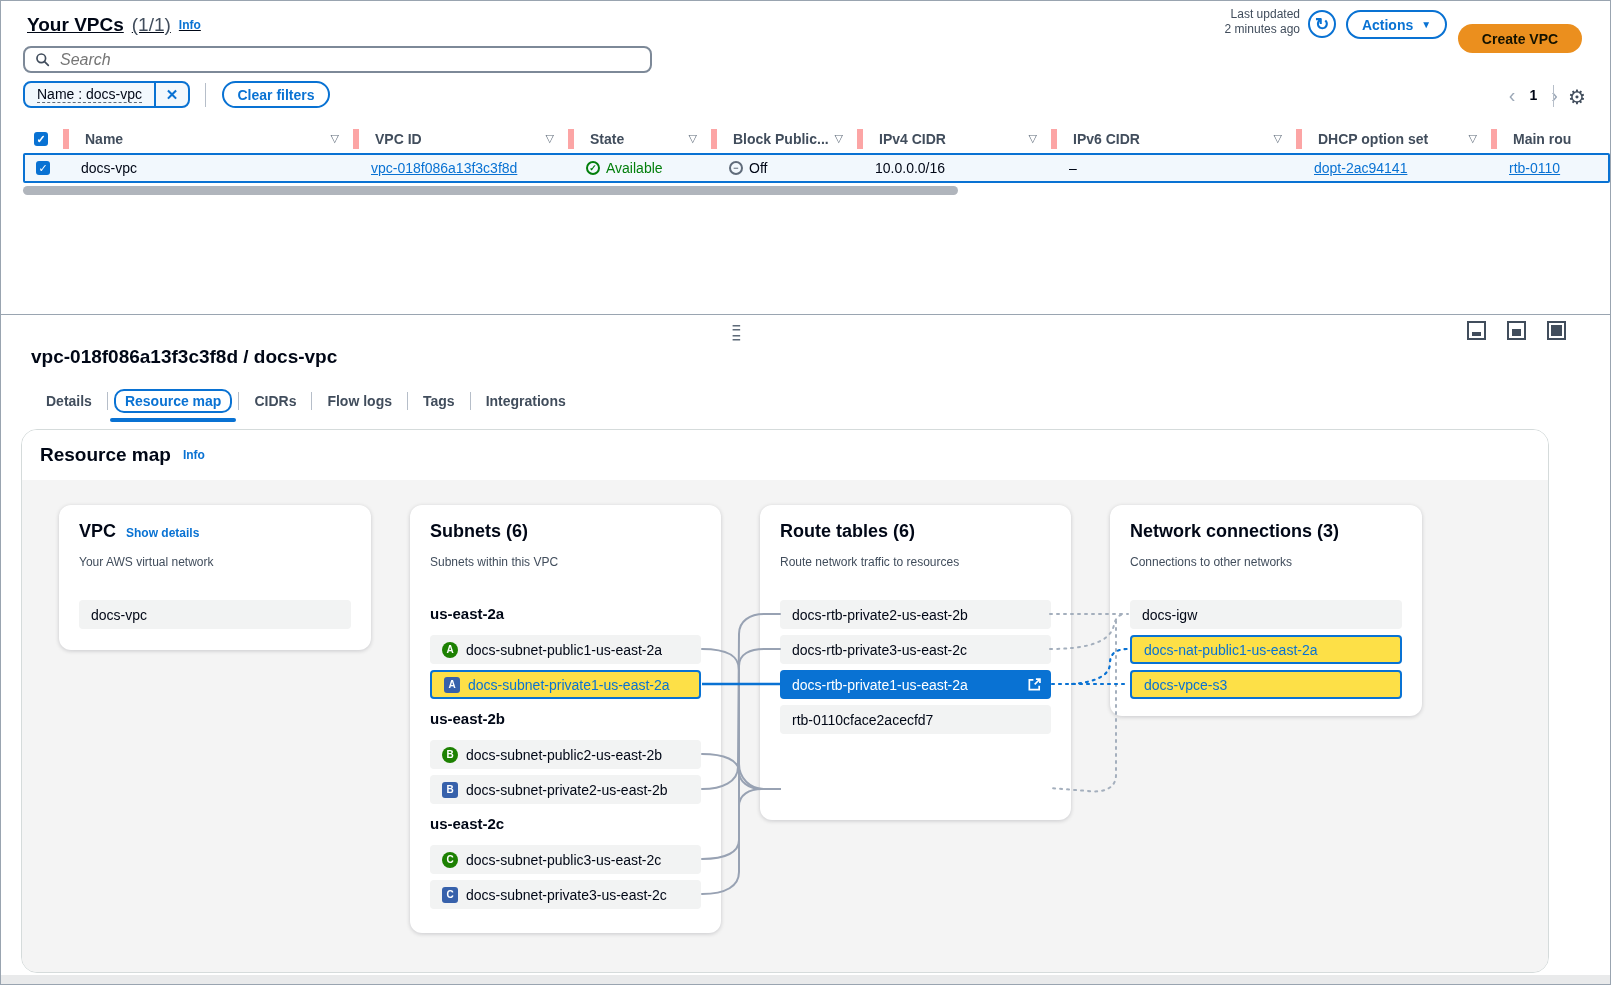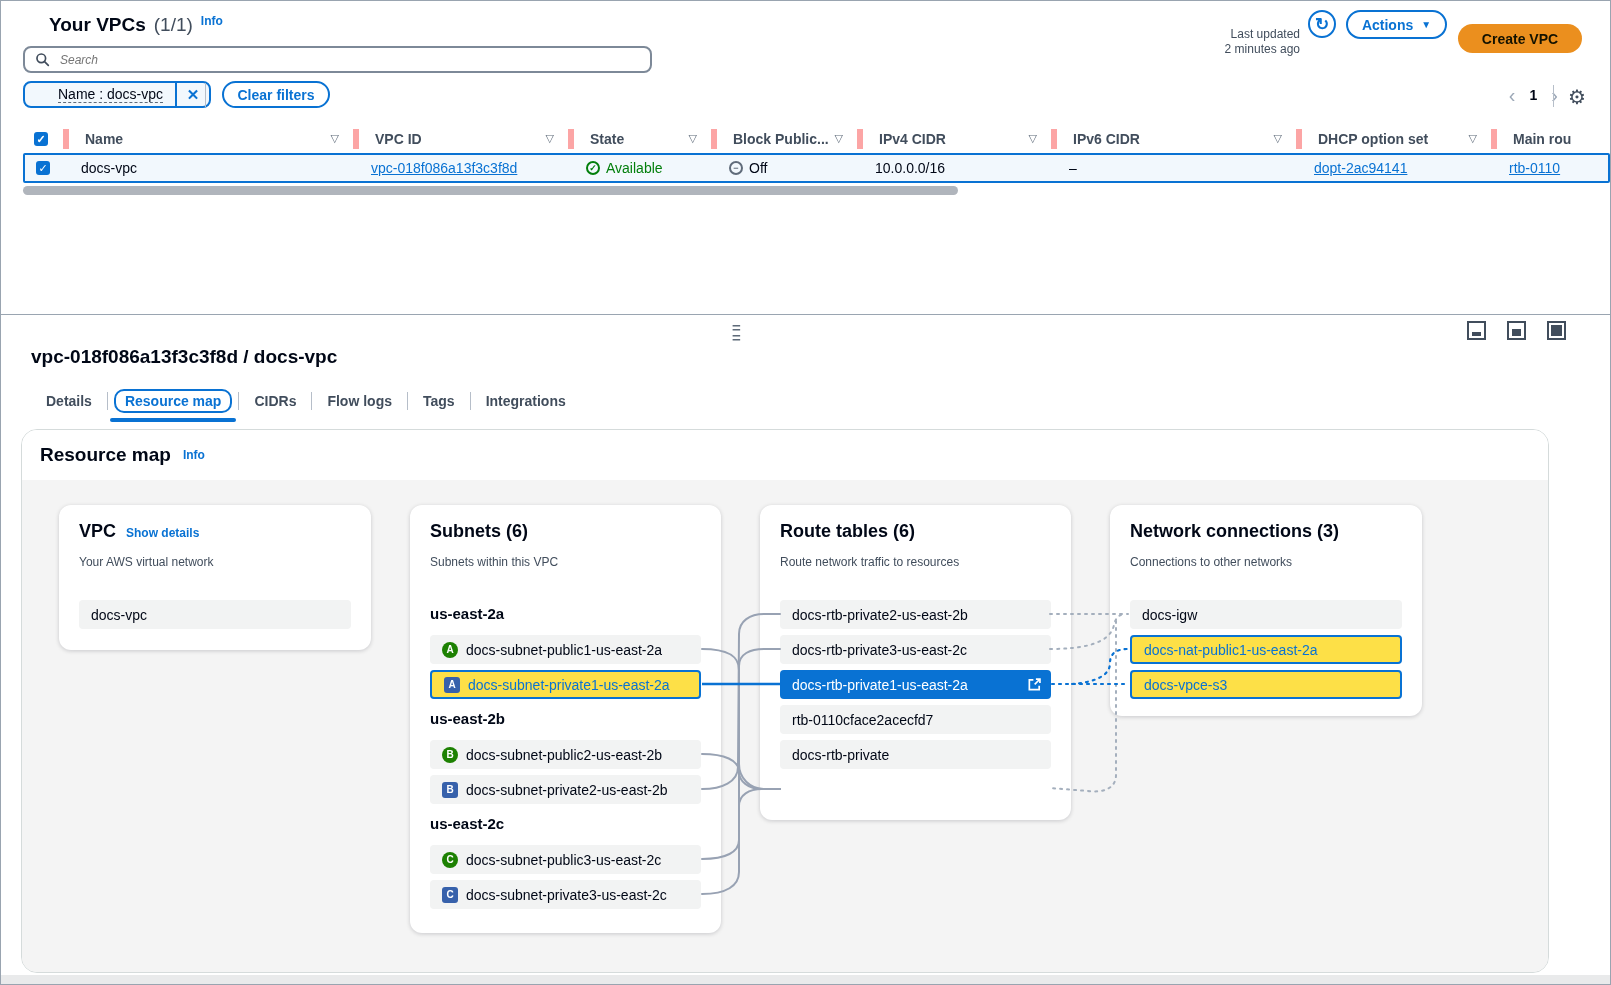--- a/index.html
+++ b/index.html
@@ -2,41 +2,41 @@
 <html><head>
 <meta charset="utf-8">
 <style>
   html,body{margin:0;padding:0;background:#fff;}
   .screen{position:relative;width:1611px;height:985px;background:#ffffff;
     font-family:"Liberation Sans",sans-serif;color:#000716;box-sizing:border-box;
     border:1px solid #99a4b0;overflow:hidden;}
   .abs{position:absolute;}
 
   
-  .page-title{left:48px;top:13px;font-size:19px;font-weight:700;display:flex;align-items:flex-start;gap:8px;}
+  .page-title{left:26px;top:13px;font-size:19px;font-weight:700;display:flex;align-items:center;gap:8px;text-decoration:underline;}
   .page-title .count{font-weight:400;color:#414d5c;}
   .info-link{font-size:12px;font-weight:700;color:#0972d3;cursor:pointer;}
-  .updated{right:310px;top:26px;text-align:right;font-size:12px;color:#414d5c;line-height:15px;}
+  .updated{right:310px;top:6px;text-align:right;font-size:12px;color:#414d5c;line-height:15px;}
   .refresh-btn{right:274px;top:9px;width:28px;height:28px;border:2px solid #0972d3;border-radius:50%;
     display:flex;align-items:center;justify-content:center;color:#0972d3;font-size:17px;font-weight:700;
     box-sizing:border-box;cursor:pointer;background:#fff;}
   .pill{border:2px solid #0972d3;border-radius:16px;background:#fff;color:#0972d3;font-size:14px;
     font-weight:700;display:flex;align-items:center;justify-content:center;gap:8px;cursor:pointer;box-sizing:border-box;}
   .actions-btn{right:163px;top:9px;width:101px;height:29px;}
   .caret{font-size:10px;}
   .create-btn{right:28px;top:23px;width:124px;height:29px;border-radius:16px;background:#eb8f1e;
     color:#131200;font-size:14px;font-weight:700;display:flex;align-items:center;justify-content:center;cursor:pointer;}
   .search-box{left:22px;top:45px;width:629px;height:27px;border:2px solid #7d8998;border-radius:8px;
     display:flex;align-items:center;gap:8px;padding:0 10px;box-sizing:border-box;background:#fff;}
-  .search-box input{border:none;outline:none;flex:1;font-size:12px;font-style:italic;color:#5f6b7a;
+  .search-box input{border:none;outline:none;flex:1;font-size:16px;font-style:italic;color:#5f6b7a;
     font-family:"Liberation Sans",sans-serif;background:transparent;}
   .token{left:22px;top:80px;height:27px;border:2px solid #0972d3;border-radius:8px;background:#f2f8fd;
     display:flex;align-items:stretch;box-sizing:border-box;}
   .token .txt{display:flex;align-items:center;padding:0 12px;font-size:14px;}
-  .token .txt span{border-bottom:1px dashed #5f6b7a;margin-left:21px;}
+  .token .txt span{border-bottom:1px dashed #5f6b7a;}
   .token .x{display:flex;align-items:center;justify-content:center;width:32px;border-left:2px solid #0972d3;
     color:#0972d3;font-size:15px;font-weight:700;cursor:pointer;}
   .vdiv{width:1px;background:#b6bec9;}
   .clear-btn{left:221px;top:80px;width:108px;height:27px;border-radius:16px;}
   .pager{right:52px;top:86px;display:flex;align-items:center;gap:14px;font-size:14px;}
   .pager .arrow{color:#9ba7b6;font-size:20px;line-height:14px;cursor:pointer;}
   .pager .num{font-weight:700;}
   .gear{right:24px;top:84px;font-size:20px;color:#414d5c;cursor:pointer;}
 
   
@@ -322,23 +322,20 @@
           <span>docs-rtb-private1-us-east-2a</span>
           <svg class="ext" width="15" height="15" viewBox="0 0 16 16">
             <path d="M13 9.2v4.3H2.5V3h4.3" fill="none" stroke="#ffffff" stroke-width="1.8"></path>
             <path d="M9.5 2.2H13.8v4.3" fill="none" stroke="#ffffff" stroke-width="1.8"></path>
             <path d="M13.6 2.4 8.2 7.8" fill="none" stroke="#ffffff" stroke-width="1.8"></path>
           </svg>
         </div>
         <div class="row" style="top:200px;">
           <span>rtb-0110cface2acecfd7</span>
         </div>
-        <div class="row" style="top:235px;">
-          <span>docs-rtb-private</span>
-        </div>
       </div>
 
       <div class="rm-card" style="left:1088px;top:25px;width:312px;height:211px;">
         <div class="rm-title-row">
             <span class="rm-title">Network connections (3)</span>
           </div>
         <div class="rm-sub">Connections to other networks</div>
         <div class="row" style="top:95px;">
           <span>docs-igw</span>
         </div>

